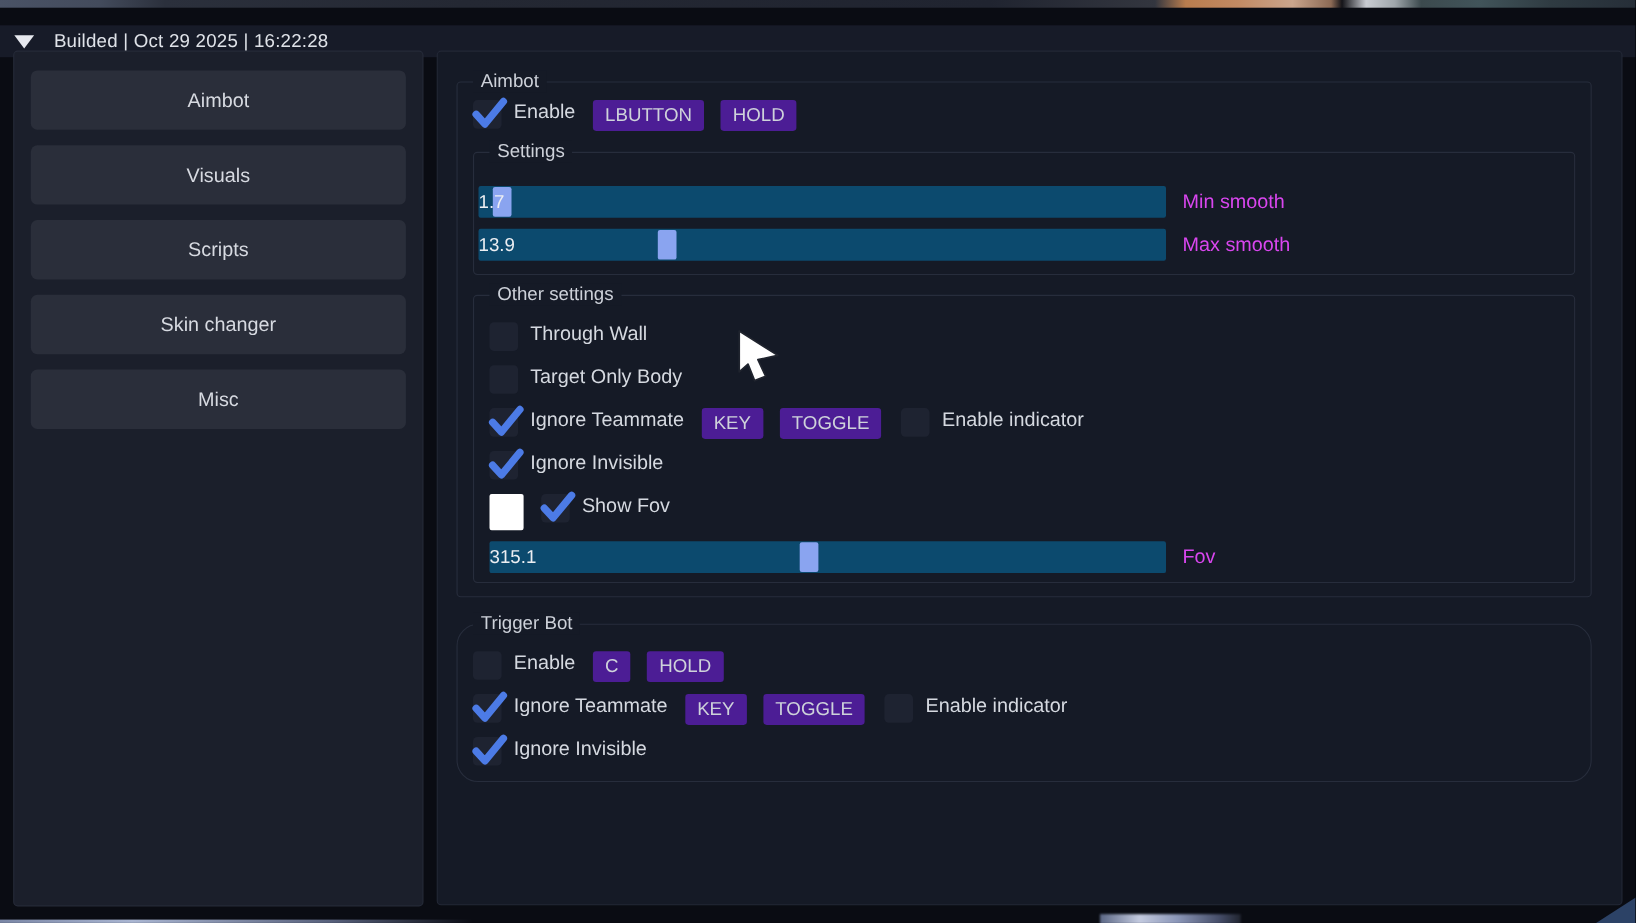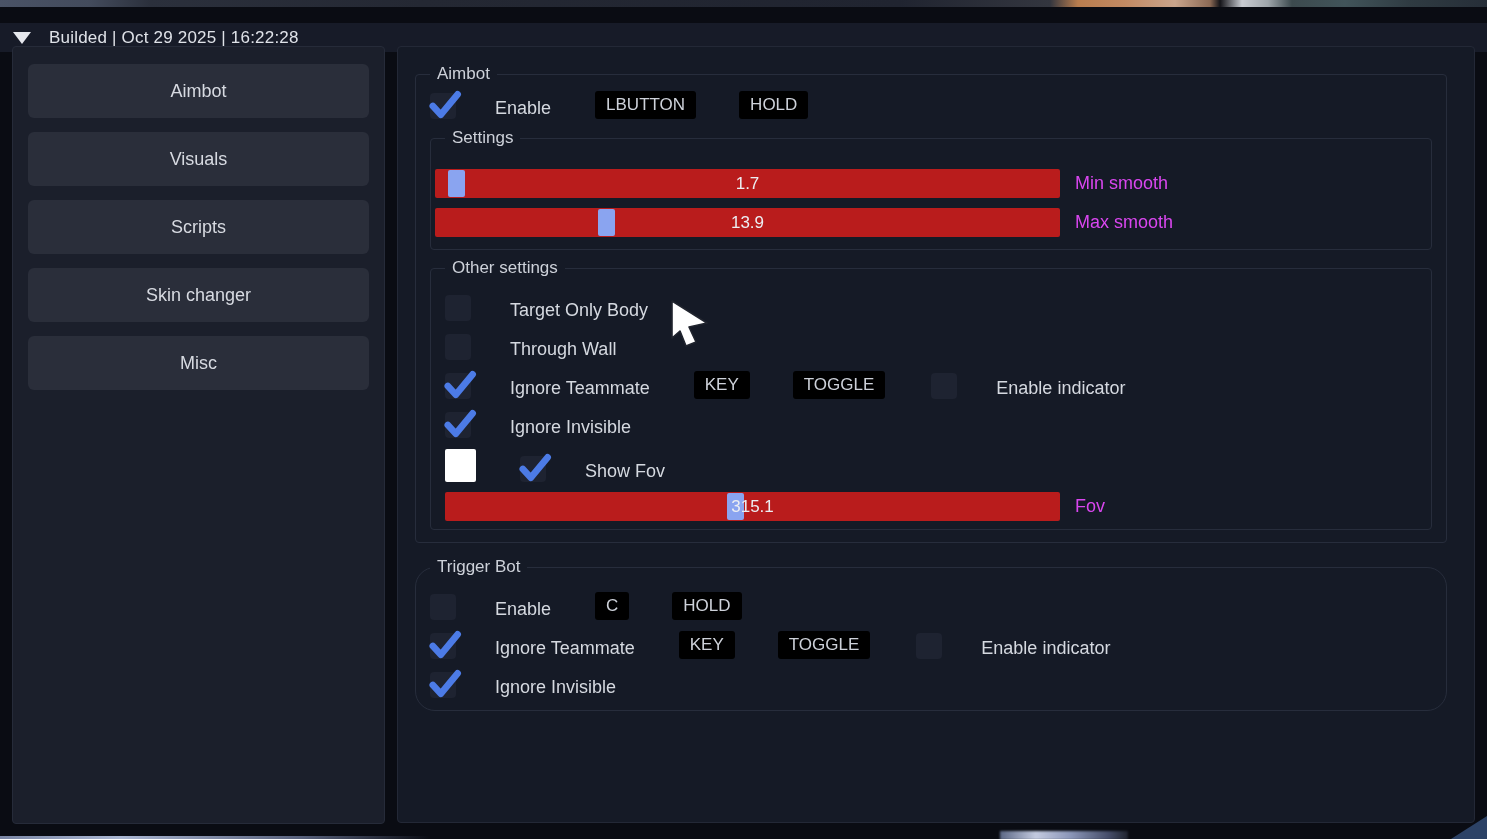--- a/index.html
+++ b/index.html
@@ -30,36 +30,36 @@
 
   .fs{position:relative;border:1px solid #272d3c;border-radius:4px;box-sizing:border-box;}
   .legend{position:absolute;top:-11px;left:14px;background:#151a26;padding:0 7px;
     font-size:17px;color:#cdd1d9;white-space:nowrap;}
 
   .fs-aimbot{padding:16px 14px 12px 14px;}
   .fs-settings{margin-top:19px;padding:20px 14px 12px 4px;}
   .fs-other{margin-top:18px;padding:24px 14px 8px 14px;}
   .fs-trigger{margin-top:24px;padding:24px 14px 12px 14px;border-radius:20px;}
 
-  .row{display:flex;align-items:flex-end;font-size:18px;color:#d5d9e0;min-height:28px;gap:28px;}
+  .row{display:flex;align-items:flex-start;font-size:18px;color:#d5d9e0;min-height:28px;}
   .row + .row{margin-top:11px;}
 
   .cb{position:relative;width:26px;height:26px;background:#1e2331;border-radius:4px;flex:none;}
   .cb svg{position:absolute;left:-3px;top:-6px;width:35px;height:35px;display:none;}
   .cb.checked svg{display:block;}
   .cb-label{margin-left:11px;}
 
-  .key{background:#000000;border-radius:3px;padding:3px 11px;font-size:17px;color:#ced2da;
+  .key{background:#4c1d95;border-radius:3px;padding:3px 11px;font-size:17px;color:#ced2da;
     margin-left:16px;line-height:22px;}
   .key + .key{margin-left:15px;}
   .ind-cb{margin-left:18px;}
 
   .slider-row{display:flex;align-items:center;margin-top:10px;height:29px;}
-  .track{position:relative;flex:1;max-width:655px;height:29px;background:#b91c1c;border-radius:2px;
-    display:flex;align-items:center;justify-content:center;}
+  .track{position:relative;flex:1;max-width:655px;height:29px;background:#0c4a6e;border-radius:2px;
+    display:flex;align-items:center;}
   .track .val{position:relative;z-index:2;font-size:17px;color:#eceef2;}
   .handle{position:absolute;z-index:1;top:1px;width:17px;height:27px;background:#8aa4f0;border-radius:2px;}
   .slider-label{width:357px;box-sizing:border-box;padding-left:15px;font-size:18px;color:#d946ef;}
 
   .swatch{width:31px;height:33px;background:#ffffff;border-radius:2px;flex:none;}
   .row-showfov{min-height:33px;}
   .row-showfov .cb{margin-left:16px;}
 
   
   .bottom-glow{position:absolute;left:1000px;top:831px;width:128px;height:9px;filter:blur(1px);
@@ -128,28 +128,28 @@
         </div>
       </div>
 
       <div class="fs fs-other">
         <span class="legend">Other settings</span>
 
         <div class="row">
           <span class="cb">
             
           </span>
-          <span class="cb-label">Target Only Body</span>
+          <span class="cb-label">Through Wall</span>
         </div>
 
         <div class="row">
           <span class="cb">
             
           </span>
-          <span class="cb-label">Through Wall</span>
+          <span class="cb-label">Target Only Body</span>
         </div>
 
         <div class="row">
           <span class="cb checked">
             <svg viewBox="0 0 24 24">
                 <path d="M4 13 L9.5 19 L21 5" stroke="#4c7be6" stroke-width="4.6" fill="none" stroke-linecap="round" stroke-linejoin="round"></path>
               </svg>
           </span>
           <span class="cb-label">Ignore Teammate</span>
           <span class="key">KEY</span>

